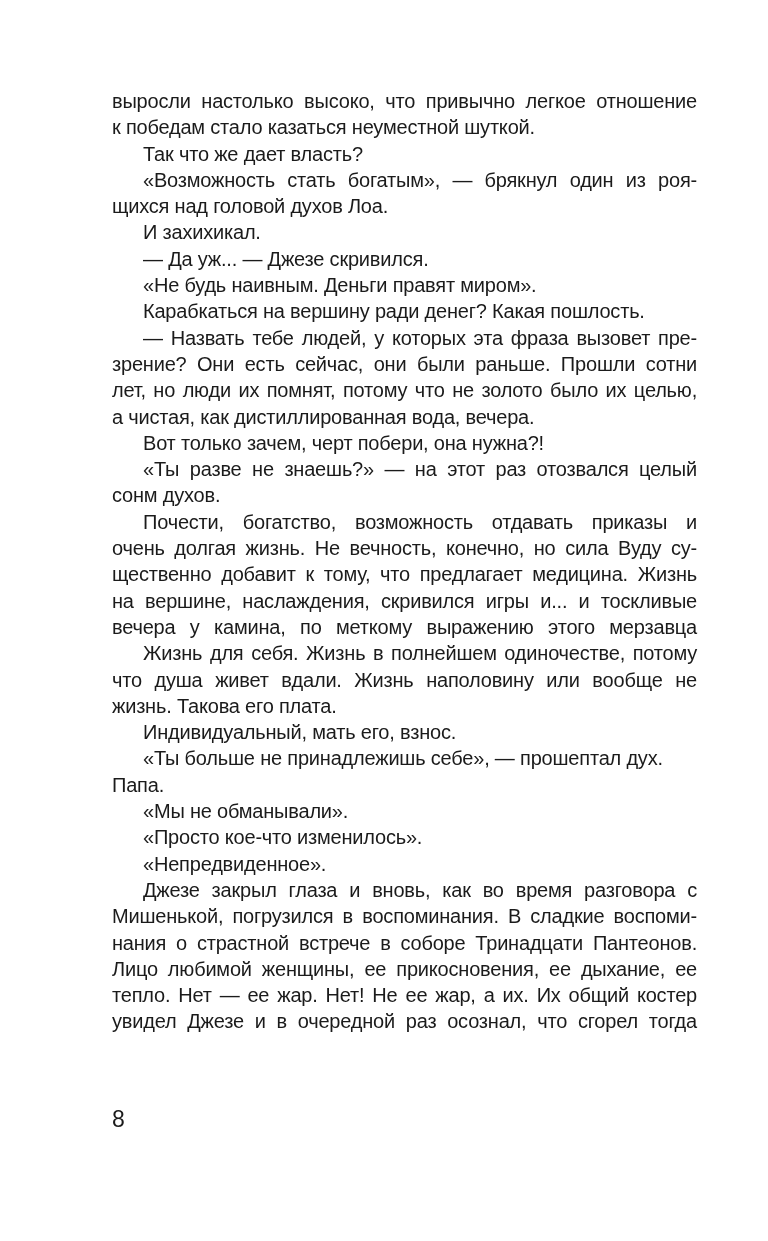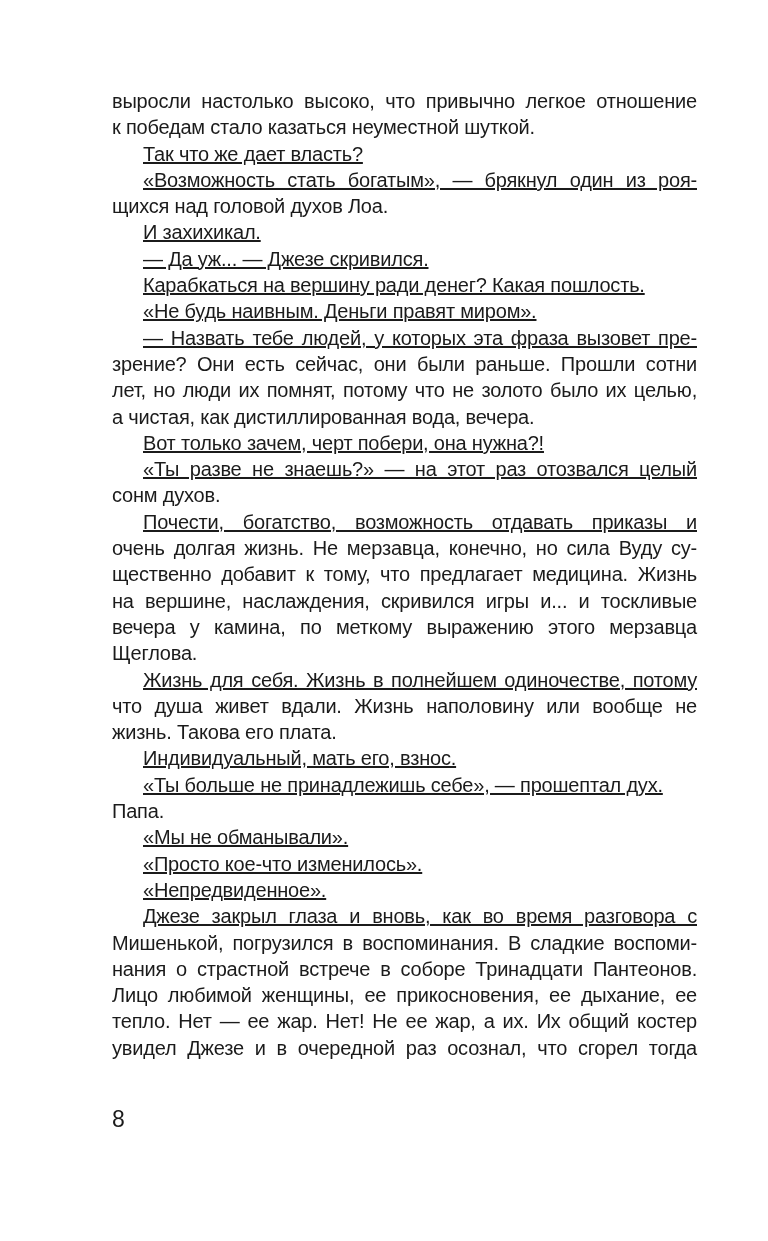--- a/index.html
+++ b/index.html
@@ -33,21 +33,20 @@
     text-align: justify;
     text-align-last: justify;
     white-space: nowrap;
   }
   .line.endline {
     text-align: right;
     text-align-last: left;
   }
   .line.indent {
     text-indent: 31px;
-    text-decoration: underline;
   }
   .page-number {
     position: absolute;
     left: 112px;
     top: 1108px;
     font-size: 23px;
     line-height: 1;
     color: #1b1b1b;
   }
 </style>
@@ -67,45 +66,44 @@
         <div class="line indent">«Возможность стать богатым», — брякнул один из роя-</div>
         <div class="line endline">щихся над головой духов Лоа.</div>
       </div>
       <div class="paragraph">
         <div class="line indent endline">И захихикал.</div>
       </div>
       <div class="paragraph">
         <div class="line indent endline">— Да уж... — Джезе скривился.</div>
       </div>
       <div class="paragraph">
-        <div class="line indent endline">Карабкаться на вершину ради денег? Какая пошлость.</div>
+        <div class="line indent endline">«Не будь наивным. Деньги правят миром».</div>
       </div>
       <div class="paragraph">
-        <div class="line indent endline">«Не будь наивным. Деньги правят миром».</div>
+        <div class="line indent endline">Карабкаться на вершину ради денег? Какая пошлость.</div>
       </div>
       <div class="paragraph">
         <div class="line indent">— Назвать тебе людей, у которых эта фраза вызовет пре-</div>
         <div class="line">зрение? Они есть сейчас, они были раньше. Прошли сотни</div>
         <div class="line">лет, но люди их помнят, потому что не золото было их целью,</div>
         <div class="line endline">а чистая, как дистиллированная вода, вечера.</div>
       </div>
       <div class="paragraph">
         <div class="line indent endline">Вот только зачем, черт побери, она нужна?!</div>
       </div>
       <div class="paragraph">
         <div class="line indent">«Ты разве не знаешь?» — на этот раз отозвался целый</div>
         <div class="line endline">сонм духов.</div>
       </div>
       <div class="paragraph">
         <div class="line indent">Почести, богатство, возможность отдавать приказы и</div>
-        <div class="line">очень долгая жизнь. Не мерзавца, конечно, но сила Вуду су-</div>
+        <div class="line">очень долгая жизнь. Не вечность, конечно, но сила Вуду су-</div>
         <div class="line">щественно добавит к тому, что предлагает медицина. Жизнь</div>
         <div class="line">на вершине, наслаждения, скривился игры и... и тоскливые</div>
         <div class="line">вечера у камина, по меткому выражению этого мерзавца</div>
-        <div class="line endline">Щеглова.</div>
       </div>
       <div class="paragraph">
         <div class="line indent">Жизнь для себя. Жизнь в полнейшем одиночестве, потому</div>
         <div class="line">что душа живет вдали. Жизнь наполовину или вообще не</div>
         <div class="line endline">жизнь. Такова его плата.</div>
       </div>
       <div class="paragraph">
         <div class="line indent endline">Индивидуальный, мать его, взнос.</div>
       </div>
       <div class="paragraph">

